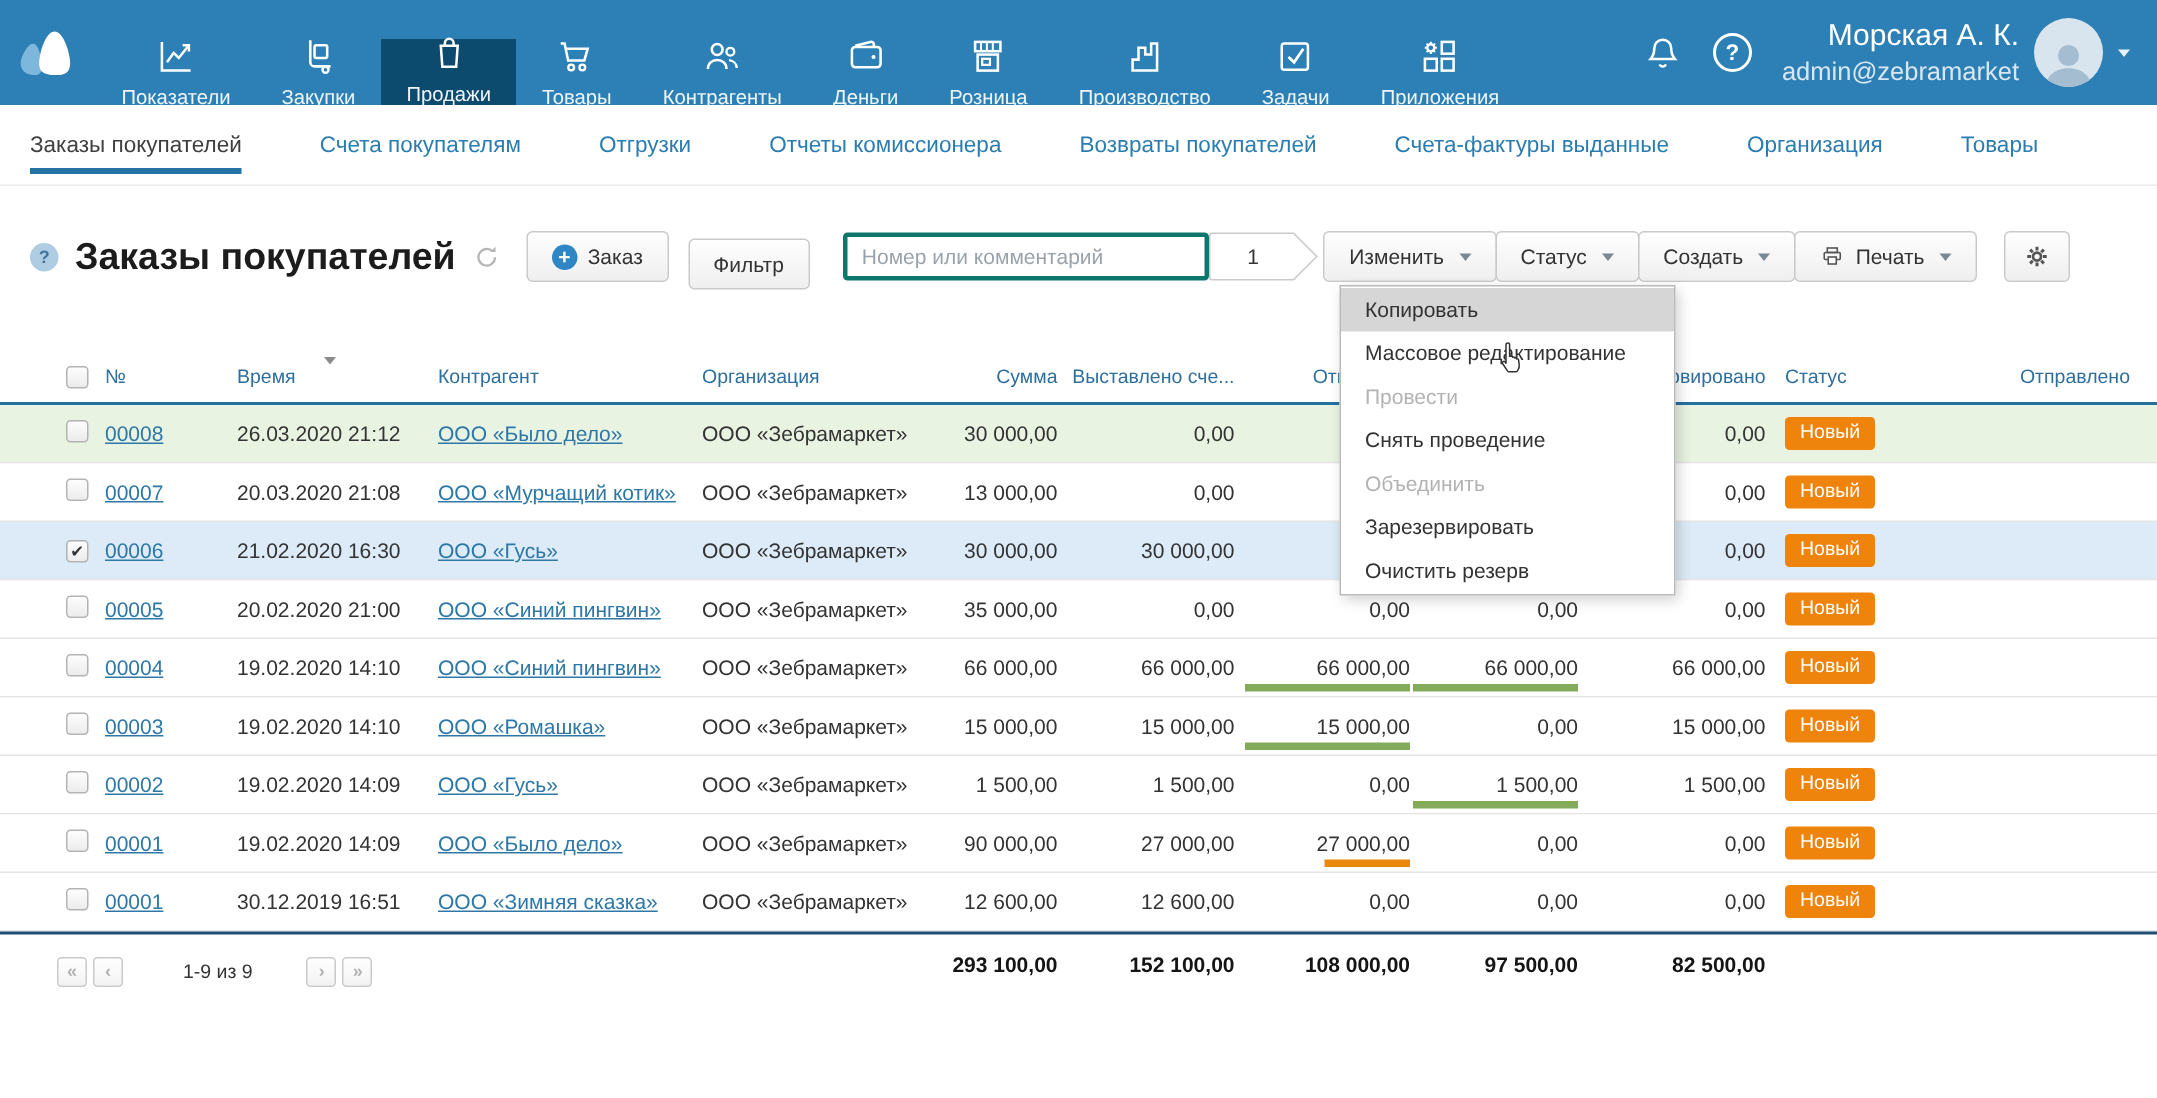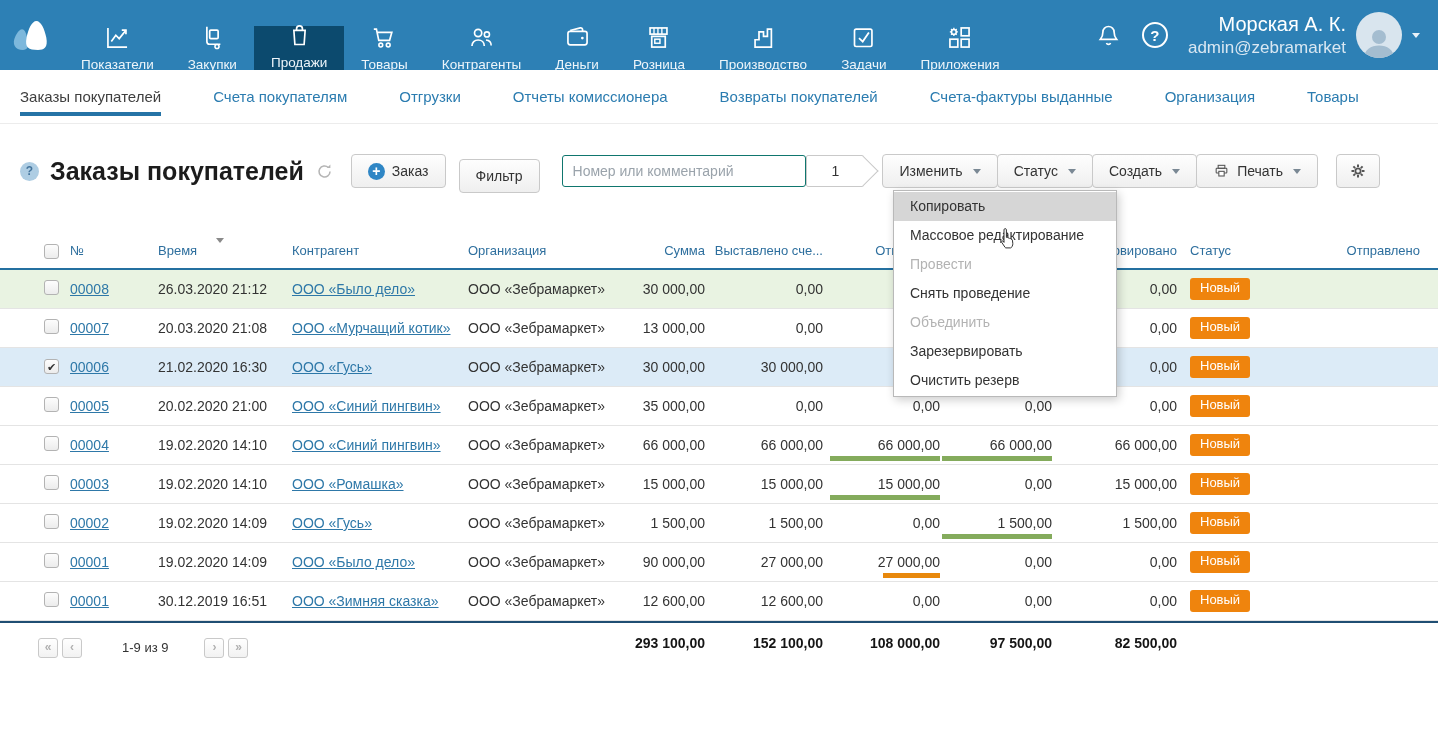--- a/index.html
+++ b/index.html
@@ -32,21 +32,21 @@
 
   
   .toolbar { position:absolute; top:152px; left:0; right:0; height:38px; display:flex; align-items:center; padding:0 58px 0 20px; }
   .help-dot { flex:0 0 auto; width:19px; height:19px; border-radius:50%; background:#aecde3; color:#44749c; font-size:12px; font-weight:bold; display:flex; align-items:center; justify-content:center; margin-right:11px; cursor:pointer; }
   .page-title { font-size:25px; font-weight:bold; color:#1c1c1c; margin-right:12px; white-space:nowrap; }
   .refresh { margin-right:18px; cursor:pointer; display:flex; }
   .btn { height:34px; padding:0 16px; background:linear-gradient(#fefefe,#efefef); border:1px solid #c9c9c9; border-radius:4px; font-size:14px; color:#333; display:inline-flex; align-items:center; gap:7px; cursor:pointer; font-family:inherit; white-space:nowrap; }
   .btn-order { margin-right:13px; }
   .btn-filter { margin-right:22px;margin-top:10px; }
   .plus-dot { width:17px; height:17px; border-radius:50%; background:#2f86c5; color:#fff; font-size:14px; font-weight:bold; display:flex; align-items:center; justify-content:center; line-height:1; }
-  .search { width:256px; height:32px; border:1px solid #0f766e; border-radius:3px; padding:0 10px; font-size:14px; color:#333; font-family:inherit; }
+  .search { width:256px; height:32px; border:3px solid #0f766e; border-radius:3px; padding:0 10px; font-size:14px; color:#333; font-family:inherit; }
   .search::placeholder { color:#9aa3ab; }
   .right-cluster { margin-left:auto; display:flex; align-items:center; }
   .counter { position:relative; width:58px; height:32px; border:1px solid #c9c9c9; border-radius:2px; background:#fff; display:flex; align-items:center; justify-content:center; font-size:14px; color:#333; margin-right:18px; }
   .counter::after { content:''; position:absolute; right:-11px; top:50%; width:21px; height:21px; transform:translateY(-50%) rotate(45deg); background:#fff; border-top:1px solid #c9c9c9; border-right:1px solid #c9c9c9; }
   .btn-group { display:flex; }
   .btn-group .btn { border-radius:4px; }
   .btn-group .btn + .btn { margin-left:-1px; }
   .caret { width:0; height:0; border-left:4px solid transparent; border-right:4px solid transparent; border-top:5px solid #7a8894; margin-left:3px; }
   .gearbtn { margin-left:18px; width:44px; justify-content:center; padding:0; }
 

